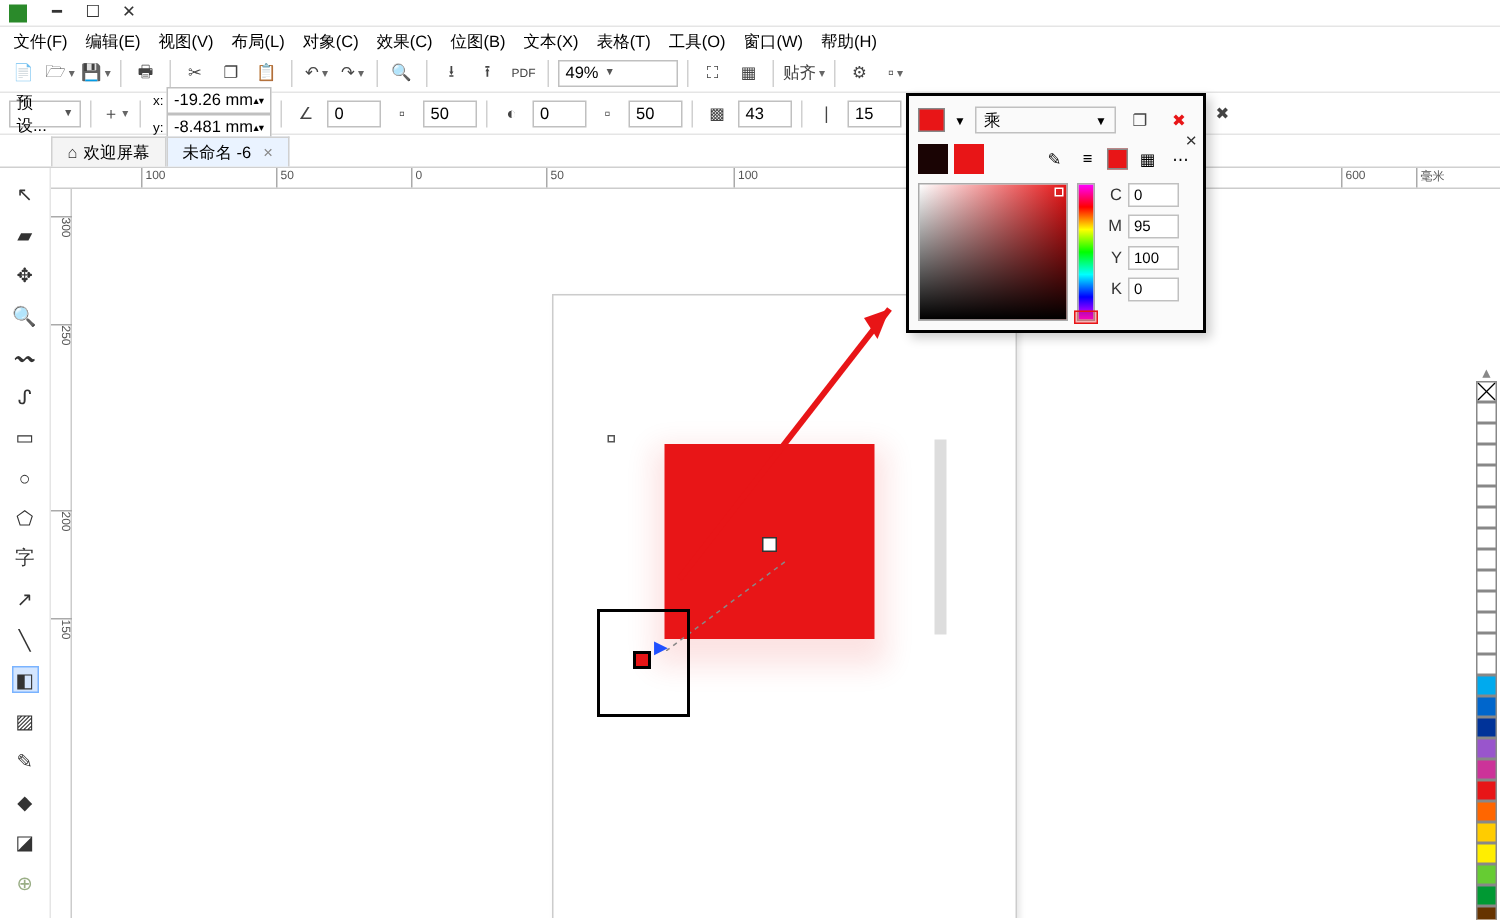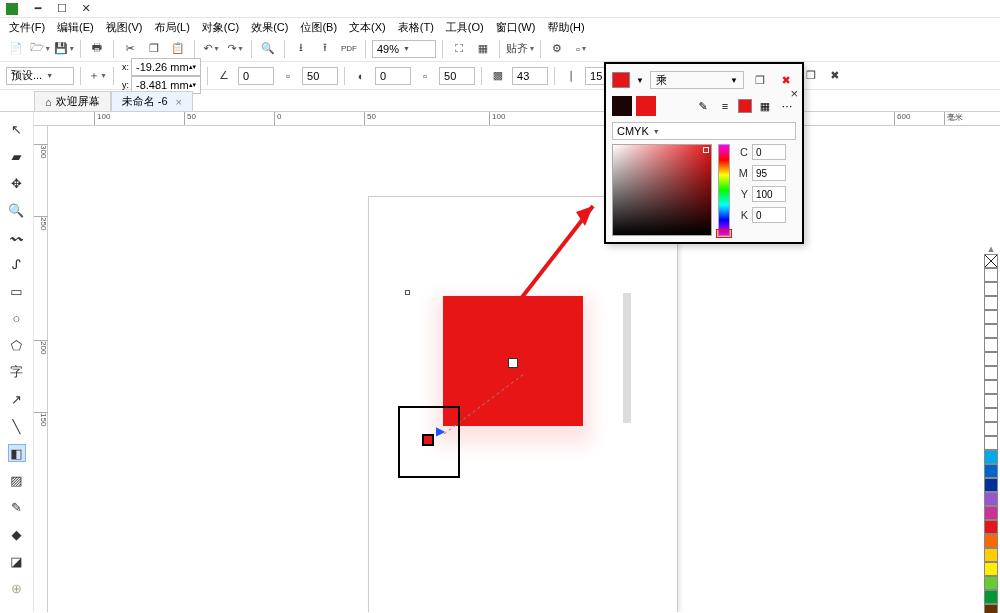--- a/index.html
+++ b/index.html
@@ -108,37 +108,37 @@
   <div class="sep"></div>
   <div class="btn dd">↶</div>
   <div class="btn dd">↷</div>
   <div class="sep"></div>
   <div class="btn">🔍</div>
   <div class="sep"></div>
   <div class="btn">⭳</div>
   <div class="btn">⭱</div>
   <div class="btn" style="font-size:8px">PDF</div>
   <div class="sep"></div>
-  <div class="combo dd" style="width:64px">
+  <div class="combo dd" style="width:80px">
       <span>49%</span>
     </div>
   <div class="sep"></div>
   <div class="btn">⛶</div>
   <div class="btn">▦</div>
   <div class="sep"></div>
   <div class="btn dd">
       <span>贴齐</span>
     </div>
   <div class="sep"></div>
   <div class="btn">⚙</div>
   <div class="btn dd">▫</div>
 </div>
 
 <div class="tb2">
-  <div class="combo dd" style="width:68px">
+  <div class="combo dd" style="width:48px">
       <span>预设...</span>
     </div>
   <div class="sep"></div>
   <div class="btn dd">＋</div>
   <div class="sep"></div>
   <div class="xy"></div>
   <div style="display:flex;flex-direction:column;gap:0">
     <div style="display:flex;align-items:center">
         <span class="axis" style="font-size:9px;margin:0 2px">x:</span>
         <div class="field w70">
@@ -320,25 +320,20 @@
   <div class="row2">
     <div class="dark"></div>
     <div class="light"></div>
     <div style="flex:1"></div>
     <div class="tool">✎</div>
     <div class="tool">≡</div>
     <div class="tool" style="background:#e81517;width:14px;height:14px;border:1px solid #888"></div>
     <div class="tool">▦</div>
     <div class="tool">⋯</div>
   </div>
-  <div class="modelrow">
-    <div class="combo dd">
-        <span>CMYK</span>
-      </div>
-  </div>
   <div class="mix">
     <div class="grad">
         <div class="cursor"></div>
       </div>
     <div class="hue"></div>
     <div class="cmykcol">
       <div class="crow">
           <label>C</label>
           <input value="0" style="">
         </div>

